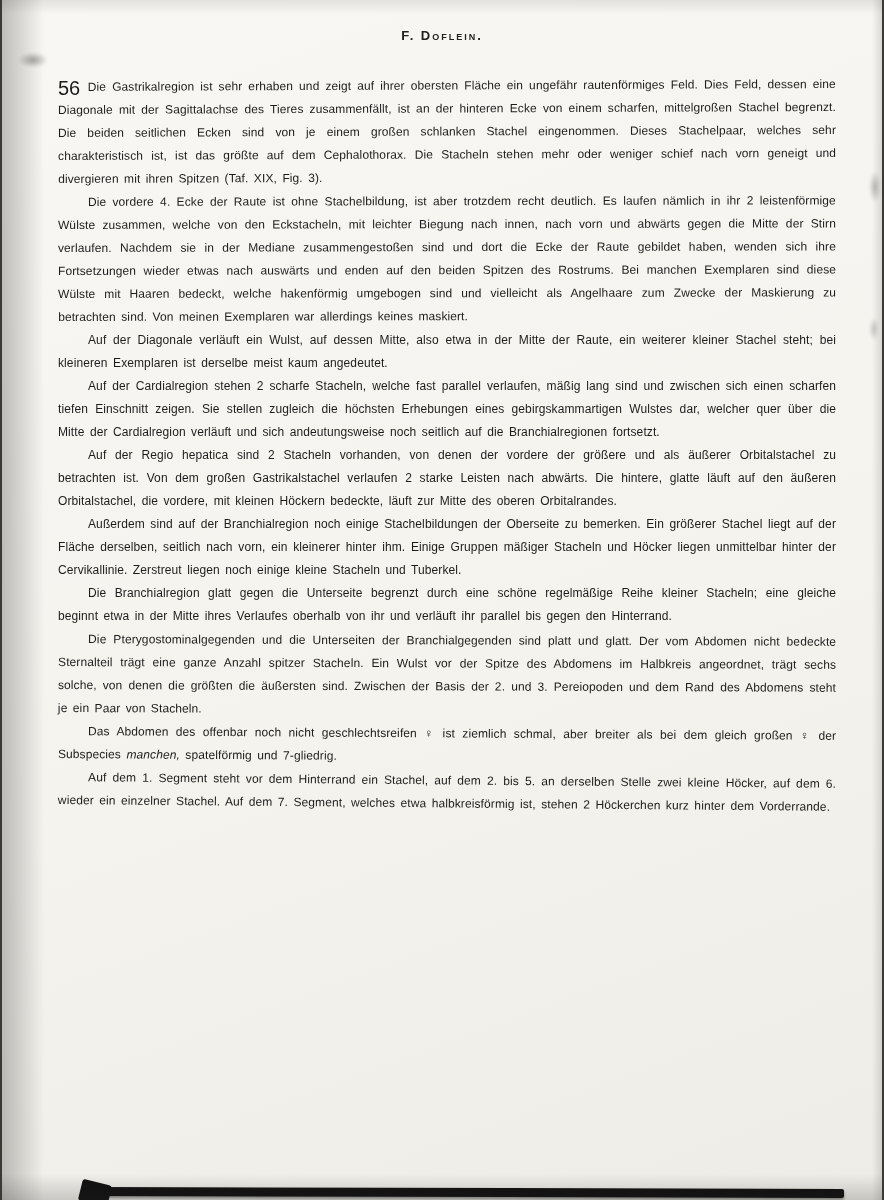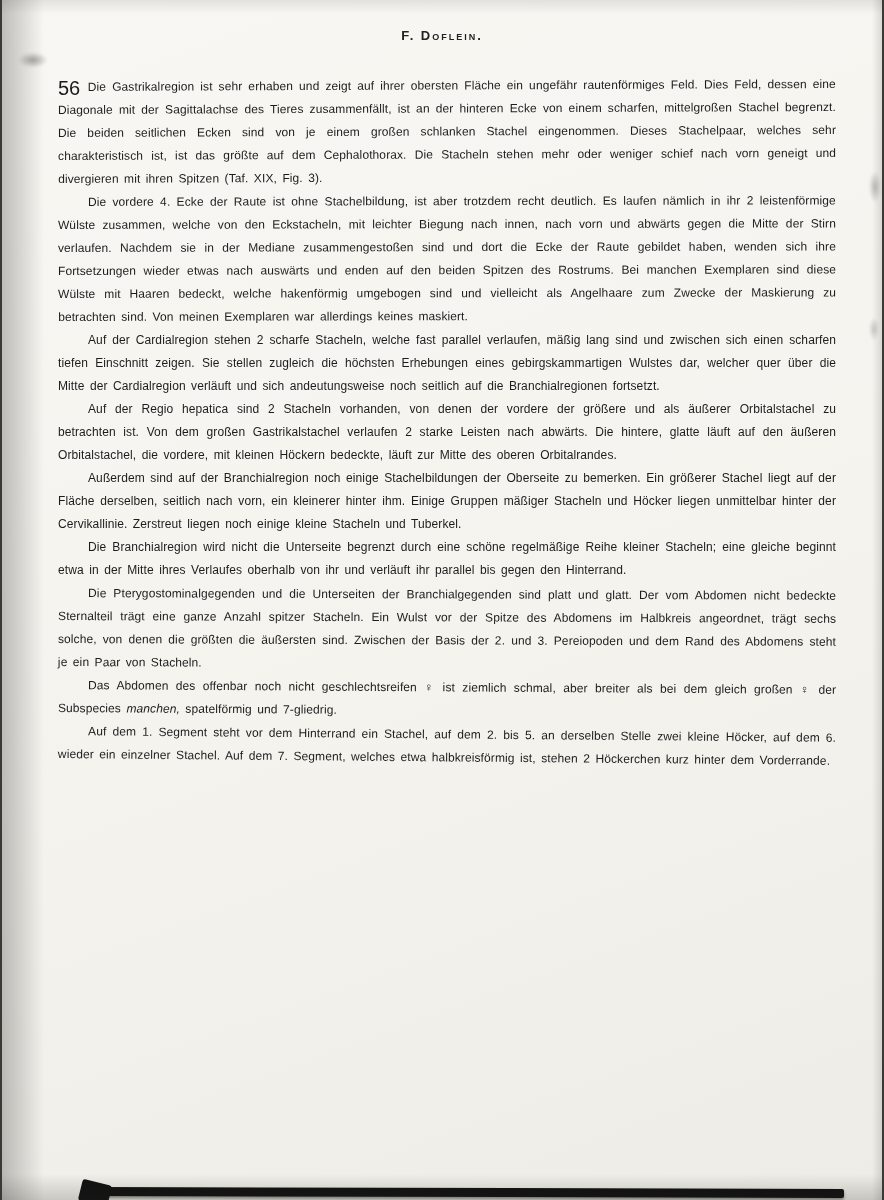--- a/index.html
+++ b/index.html
@@ -95,24 +95,25 @@
   <div class="smudge-pagenum"></div>
   <div class="smudge-right-1"></div>
   <div class="smudge-right-2"></div>
 
   <div class="running-head">F. Doflein.</div>
   <div class="page-number">56</div>
 
   <div class="text-block">
     <p class="tilt-n2">Die Gastrikalregion ist sehr erhaben und zeigt auf ihrer obersten Fläche ein ungefähr rautenförmiges Feld. Dies Feld, dessen eine Diagonale mit der Sagittalachse des Tieres zusammenfällt, ist an der hinteren Ecke von einem scharfen, mittelgroßen Stachel begrenzt. Die beiden seitlichen Ecken sind von je einem großen schlanken Stachel eingenommen. Dieses Stachelpaar, welches sehr charakteristisch ist, ist das größte auf dem Cephalothorax. Die Stacheln stehen mehr oder weniger schief nach vorn geneigt und divergieren mit ihren Spitzen (Taf. XIX, Fig. 3).</p>
     <p class="tilt-n1">Die vordere 4. Ecke der Raute ist ohne Stachelbildung, ist aber trotzdem recht deutlich. Es laufen nämlich in ihr 2 leistenförmige Wülste zusammen, welche von den Eckstacheln, mit leichter Biegung nach innen, nach vorn und abwärts gegen die Mitte der Stirn verlaufen. Nachdem sie in der Mediane zusammengestoßen sind und dort die Ecke der Raute gebildet haben, wenden sich ihre Fortsetzungen wieder etwas nach auswärts und enden auf den beiden Spitzen des Rostrums. Bei manchen Exemplaren sind diese Wülste mit Haaren bedeckt, welche hakenförmig umgebogen sind und vielleicht als Angelhaare zum Zwecke der Maskierung zu betrachten sind. Von meinen Exemplaren war allerdings keines maskiert.</p>
+    <p>Auf der Diagonale verläuft ein Wulst, auf dessen Mitte, also etwa in der Mitte der Raute, ein weiterer kleiner Stachel steht; bei kleineren Exemplaren ist derselbe meist kaum angedeutet.</p>
     <p>Auf der Cardialregion stehen 2 scharfe Stacheln, welche fast parallel verlaufen, mäßig lang sind und zwischen sich einen scharfen tiefen Einschnitt zeigen. Sie stellen zugleich die höchsten Erhebungen eines gebirgskammartigen Wulstes dar, welcher quer über die Mitte der Cardialregion verläuft und sich andeutungsweise noch seitlich auf die Branchialregionen fortsetzt.</p>
     <p>Auf der Regio hepatica sind 2 Stacheln vorhanden, von denen der vordere der größere und als äußerer Orbitalstachel zu betrachten ist. Von dem großen Gastrikalstachel verlaufen 2 starke Leisten nach abwärts. Die hintere, glatte läuft auf den äußeren Orbitalstachel, die vordere, mit kleinen Höckern bedeckte, läuft zur Mitte des oberen Orbitalrandes.</p>
     <p>Außerdem sind auf der Branchialregion noch einige Stachelbildungen der Oberseite zu bemerken. Ein größerer Stachel liegt auf der Fläche derselben, seitlich nach vorn, ein kleinerer hinter ihm. Einige Gruppen mäßiger Stacheln und Höcker liegen unmittelbar hinter der Cervikallinie. Zerstreut liegen noch einige kleine Stacheln und Tuberkel.</p>
-    <p>Die Branchialregion wird nicht die Unterseite begrenzt durch eine schöne regelmäßige Reihe kleiner Stacheln; eine gleiche beginnt etwa in der Mitte ihres Verlaufes oberhalb von ihr und verläuft ihr parallel bis gegen den Hinterrand.</p>
+    <p>Die Branchialregion glatt gegen die Unterseite begrenzt durch eine schöne regelmäßige Reihe kleiner Stacheln; eine gleiche beginnt etwa in der Mitte ihres Verlaufes oberhalb von ihr und verläuft ihr parallel bis gegen den Hinterrand.</p>
     <p class="tilt-p1">Die Pterygostominalgegenden und die Unterseiten der Branchialgegenden sind platt und glatt. Der vom Abdomen nicht bedeckte Sternalteil trägt eine ganze Anzahl spitzer Stacheln. Ein Wulst vor der Spitze des Abdomens im Halbkreis angeordnet, trägt sechs solche, von denen die größten die äußersten sind. Zwischen der Basis der 2. und 3. Pereiopoden und dem Rand des Abdomens steht je ein Paar von Stacheln.</p>
     <p class="tilt-p2"><span>Das Abdomen des offenbar noch nicht geschlechtsreifen ♀ ist ziemlich schmal, aber breiter als bei dem gleich großen ♀ der Subspecies </span><em class="species">manchen,</em><span> spatelförmig und 7-gliedrig.</span></p>
     <p class="tilt-p3">Auf dem 1. Segment steht vor dem Hinterrand ein Stachel, auf dem 2. bis 5. an derselben Stelle zwei kleine Höcker, auf dem 6. wieder ein einzelner Stachel. Auf dem 7. Segment, welches etwa halbkreisförmig ist, stehen 2 Höckerchen kurz hinter dem Vorderrande.</p>
   </div>
 
   <div class="bottom-bar"></div>
   <div class="bottom-corner"></div>
   <div class="bottom-shade"></div>
 
 </div>

